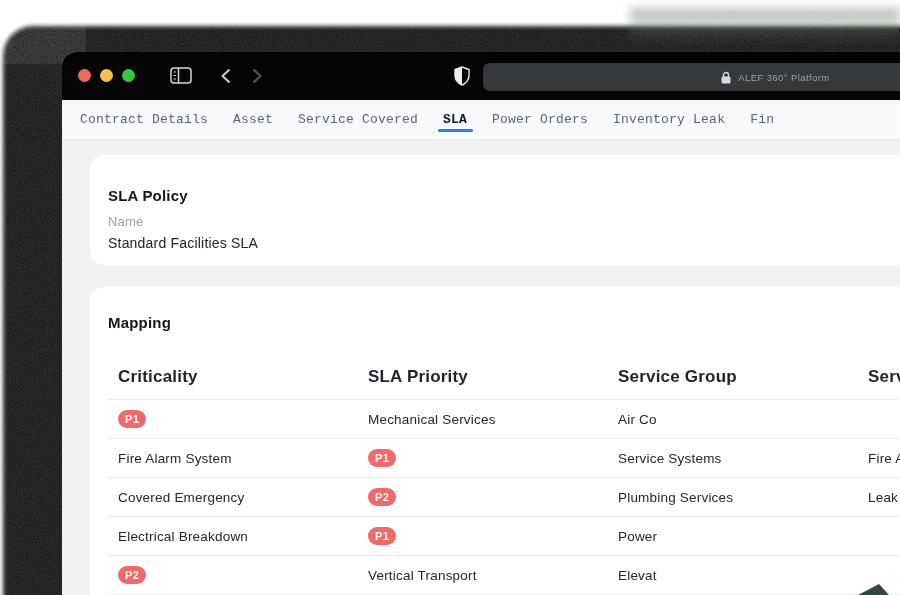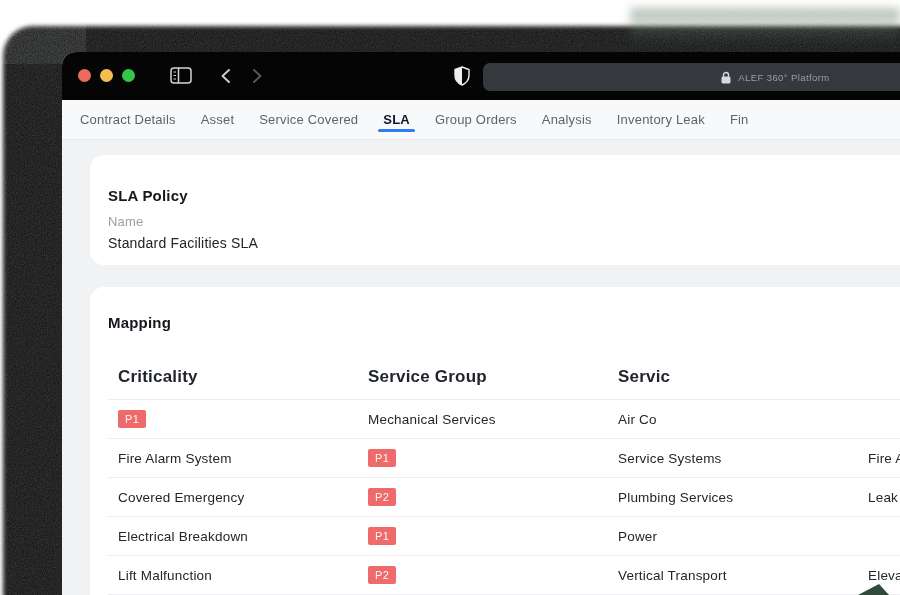--- a/index.html
+++ b/index.html
@@ -43,21 +43,21 @@
     color:#9b9fa7; font-size:9.5px; letter-spacing:.4px;
   }
 
   
   .tabbar {
     height:40px; background:#f8f9fb; border-bottom:1px solid #e8eaec;
     display:flex; align-items:stretch; padding-left:18px; overflow:hidden;
   }
   .tab {
     position:relative; display:flex; align-items:center;
-    padding:0 12.5px; font-size:13px; color:#5d6470; white-space:nowrap; cursor:default;
+    padding:0 12.5px; font-size:13px; color:#5d6470; white-space:nowrap; cursor:default;font-family:Liberation Mono, monospace;
   }
   .tab:first-child { padding-left:0; }
   .tab.active { color:#0f172a; font-weight:700; }
   .tab.active::after {
     content:""; position:absolute; left:7px; right:7px; bottom:7px;
     height:3px; border-radius:2px; background:#2e7cf6;
   }
   .tab:first-child.active::after { left:-5px; }
 
   
@@ -78,22 +78,22 @@
     padding-left:10px; padding-bottom:14px; border-bottom:1px solid #ededf0;
   }
   .th { font-size:17px; line-height:17px; font-weight:700; color:#1f232a; }
   .trow {
     display:grid; grid-template-columns:250px 250px 250px 250px;
     height:39px; align-items:center; padding-left:10px;
     border-bottom:1px solid #ededf0;
   }
   .td { font-size:13.5px; color:#23262c; white-space:nowrap; }
   .badge {
-    display:inline-block; padding:3px 7px; border-radius:2px;
-    color:rgba(255,255,255,.95); font-size:11px; font-weight:400; letter-spacing:.3px;
+    display:inline-block; padding:3px 7px; border-radius:9px;
+    color:rgba(255,255,255,.95); font-size:11px; font-weight:700; letter-spacing:.3px;
   }
 
   .cursor-shape { position:absolute; left:850px; top:580px; }
 </style>
 </head>
 <body>
 
 <div class="backdrop"></div>
 <div class="backdrop-tint"></div>
 <svg class="grain">
@@ -141,38 +141,38 @@
       </svg>
       <span>ALEF 360° Platform</span>
     </div>
   </div>
 
   <div class="tabbar">
       <div class="tab">Contract Details</div>
       <div class="tab">Asset</div>
       <div class="tab">Service Covered</div>
       <div class="tab active">SLA</div>
-      <div class="tab">Group Orders</div>
-      <div class="tab">Analysis</div>
+      <div class="tab">Power Orders</div>
       <div class="tab">Inventory Leak</div>
       <div class="tab">Fin</div>
     </div>
 
   <div class="content">
 
     <div class="card card-sla">
       <div class="card-title">SLA Policy</div>
       <div class="field-label">Name</div>
       <div class="field-value">Standard Facilities SLA</div>
     </div>
 
     <div class="card card-mapping">
       <div class="card-title">Mapping</div>
       <div class="thead">
           <div class="th">Criticality</div>
+          <div class="th">SLA Priority</div>
           <div class="th">Service Group</div>
           <div class="th">Servic</div>
         </div>
       <div>
           <div class="trow">
             <div class="td"><span class="badge" style="background: rgb(238, 106, 107);">P1</span></div>
             <div class="td">Mechanical Services</div>
             <div class="td">Air Co</div>
           </div>
           <div class="trow">
@@ -186,21 +186,20 @@
             <div class="td"><span class="badge" style="background: rgb(238, 106, 107);">P2</span></div>
             <div class="td">Plumbing Services</div>
             <div class="td">Leak /</div>
           </div>
           <div class="trow">
             <div class="td">Electrical Breakdown</div>
             <div class="td"><span class="badge" style="background: rgb(238, 106, 107);">P1</span></div>
             <div class="td">Power</div>
           </div>
           <div class="trow">
-            <div class="td">Lift Malfunction</div>
             <div class="td"><span class="badge" style="background: rgb(238, 106, 107);">P2</span></div>
             <div class="td">Vertical Transport</div>
             <div class="td">Elevat</div>
           </div>
         </div>
     </div>
 
   </div>
 </div>
 

